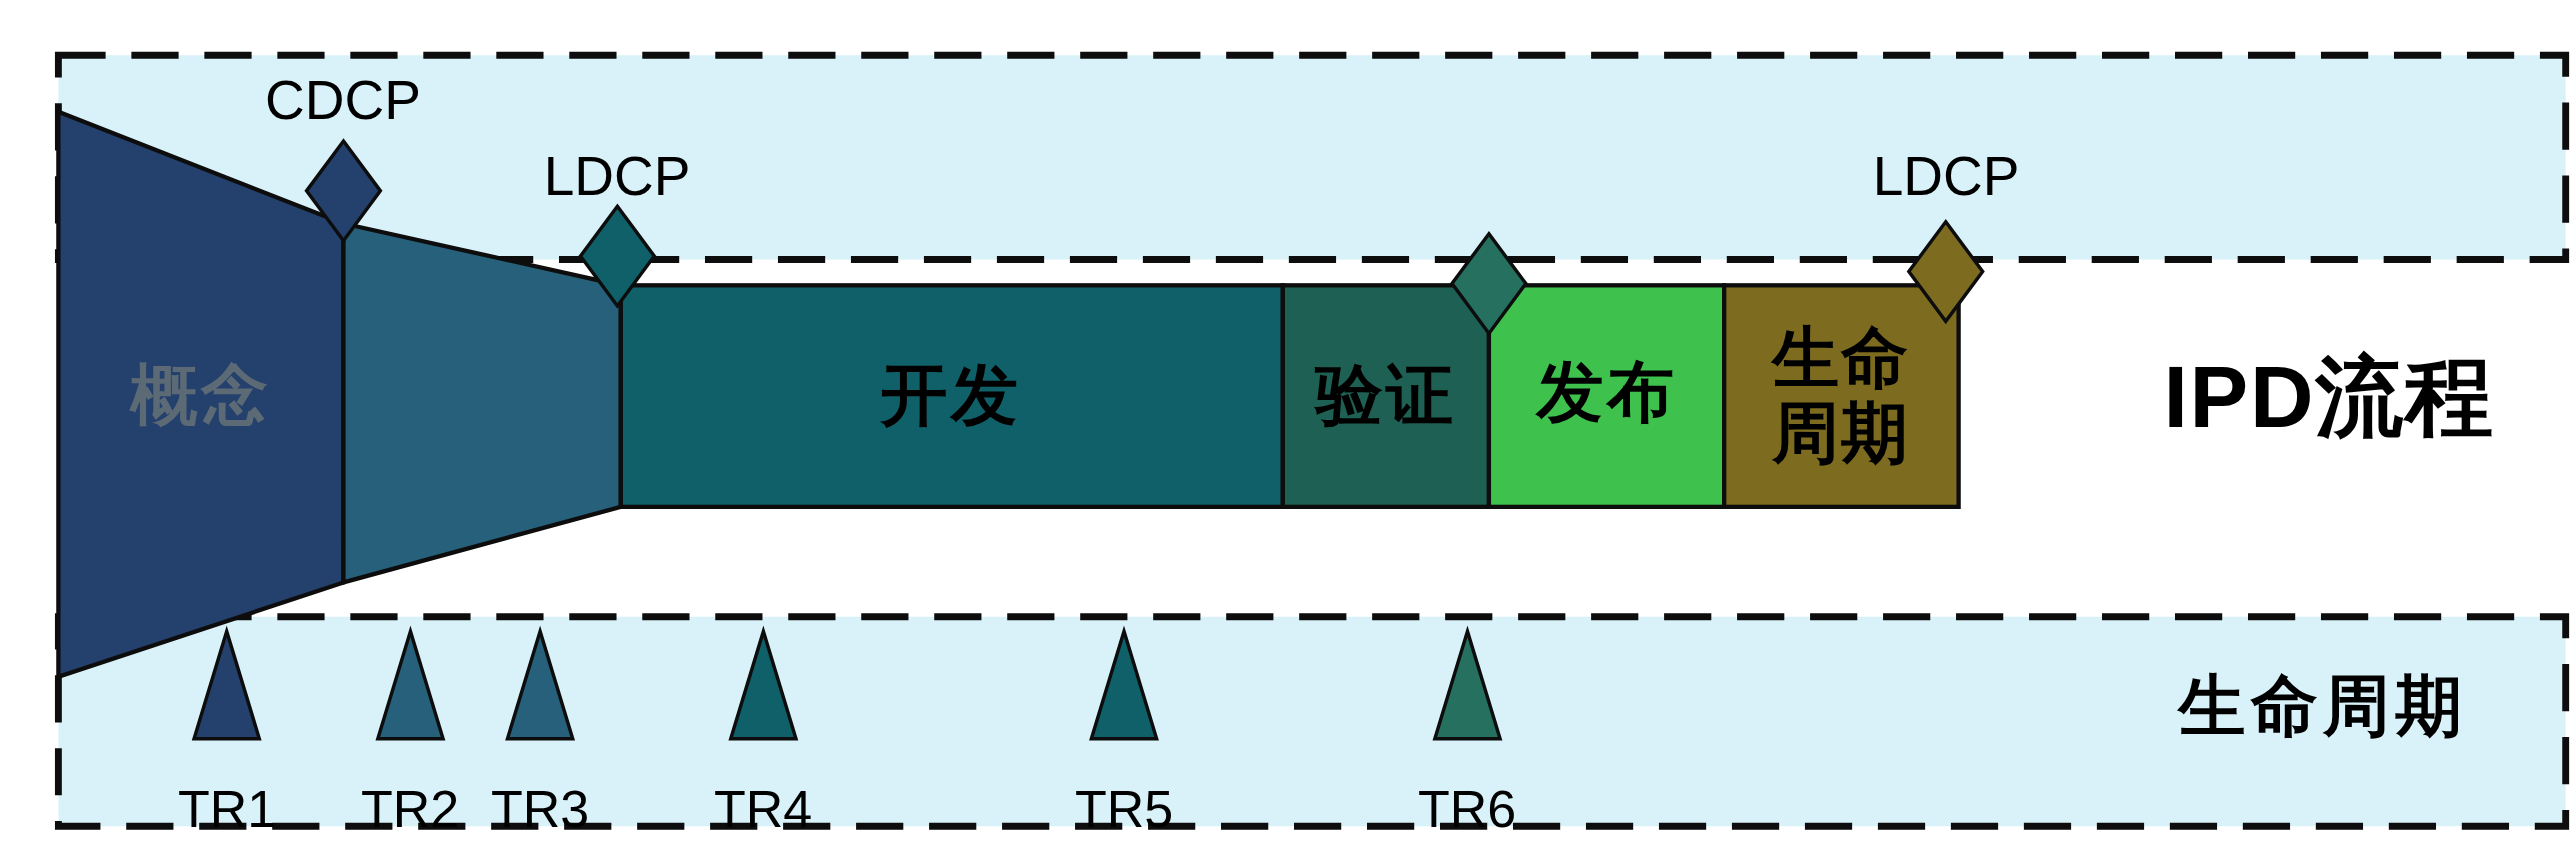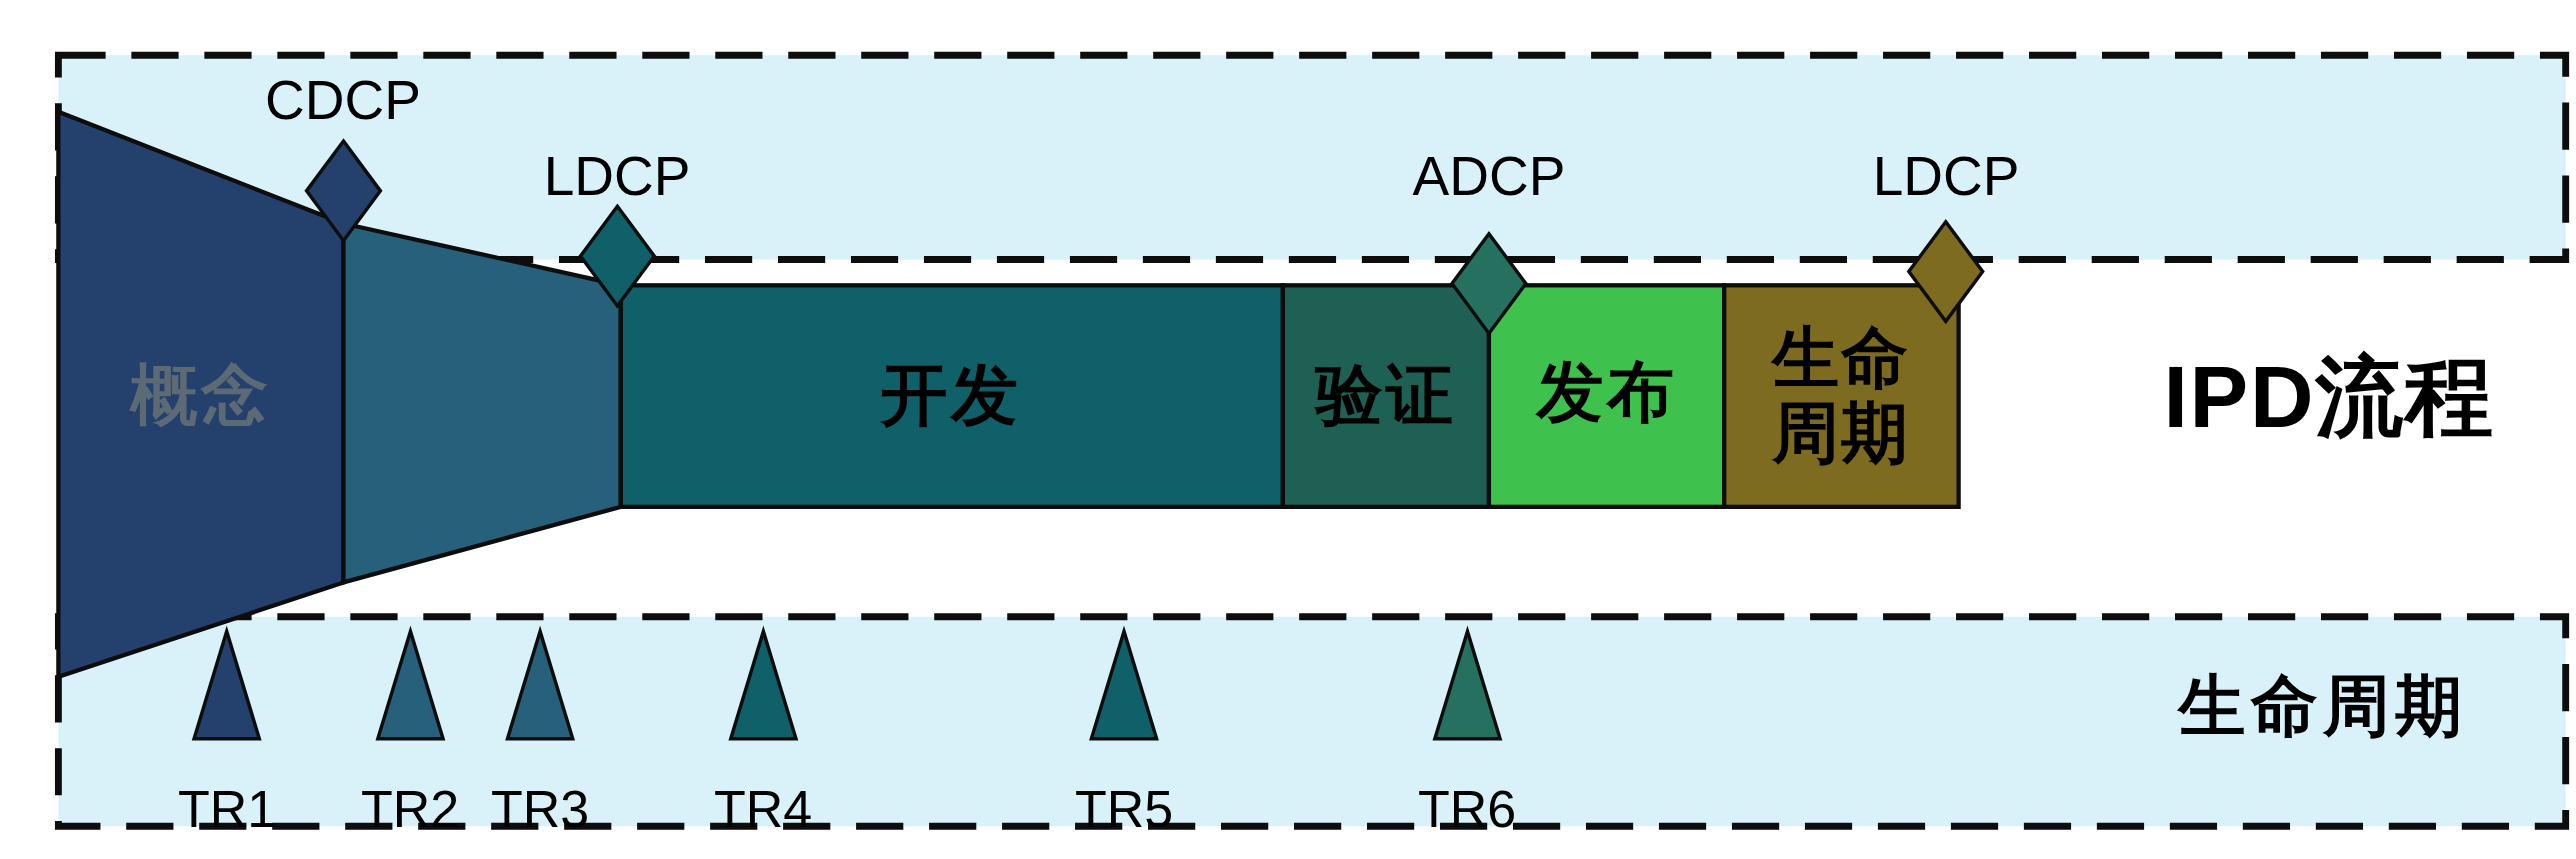--- a/index.html
+++ b/index.html
@@ -60,21 +60,20 @@
     <polygon class="thin" points="264,735 302,860 226,860" fill="#24406c"></polygon>
     <polygon class="thin" points="478,735 516,860 440,860" fill="#26607a"></polygon>
     <polygon class="thin" points="629,735 667,860 591,860" fill="#26607a"></polygon>
     <polygon class="thin" points="889,735 927,860 851,860" fill="#0f6069"></polygon>
     <polygon class="thin" points="1309,735 1347,860 1271,860" fill="#0f6069"></polygon>
     <polygon class="thin" points="1709,735 1747,860 1671,860" fill="#26705f"></polygon>
   </svg>
 
   <div class="label dp-label" style="left:343px;  top:100px">CDCP</div>
   <div class="label dp-label" style="left:617px;  top:176px">LDCP</div>
-  <div class="label dp-label" style="left:1489px; top:176px">ADCP</div>
   <div class="label dp-label" style="left:1946px; top:176px">LDCP</div>
 
   <div class="label phase-label muted" style="left:201px;  top:395px">概念</div>
   <div class="label phase-label" style="left:951px; top:395px">开发</div>
   <div class="label phase-label" style="left:1386px; top:395px">验证</div>
   <div class="label phase-label" style="left:1607px; top:392px">发布</div>
   <div class="label phase-label wrap" style="left:1841px; top:395px">生命周期</div>
 
   <div class="label lane-label big" style="left:2329px; top:397px">IPD流程</div>
   <div class="label lane-label" style="left:2323px; top:706px">生命周期</div>

